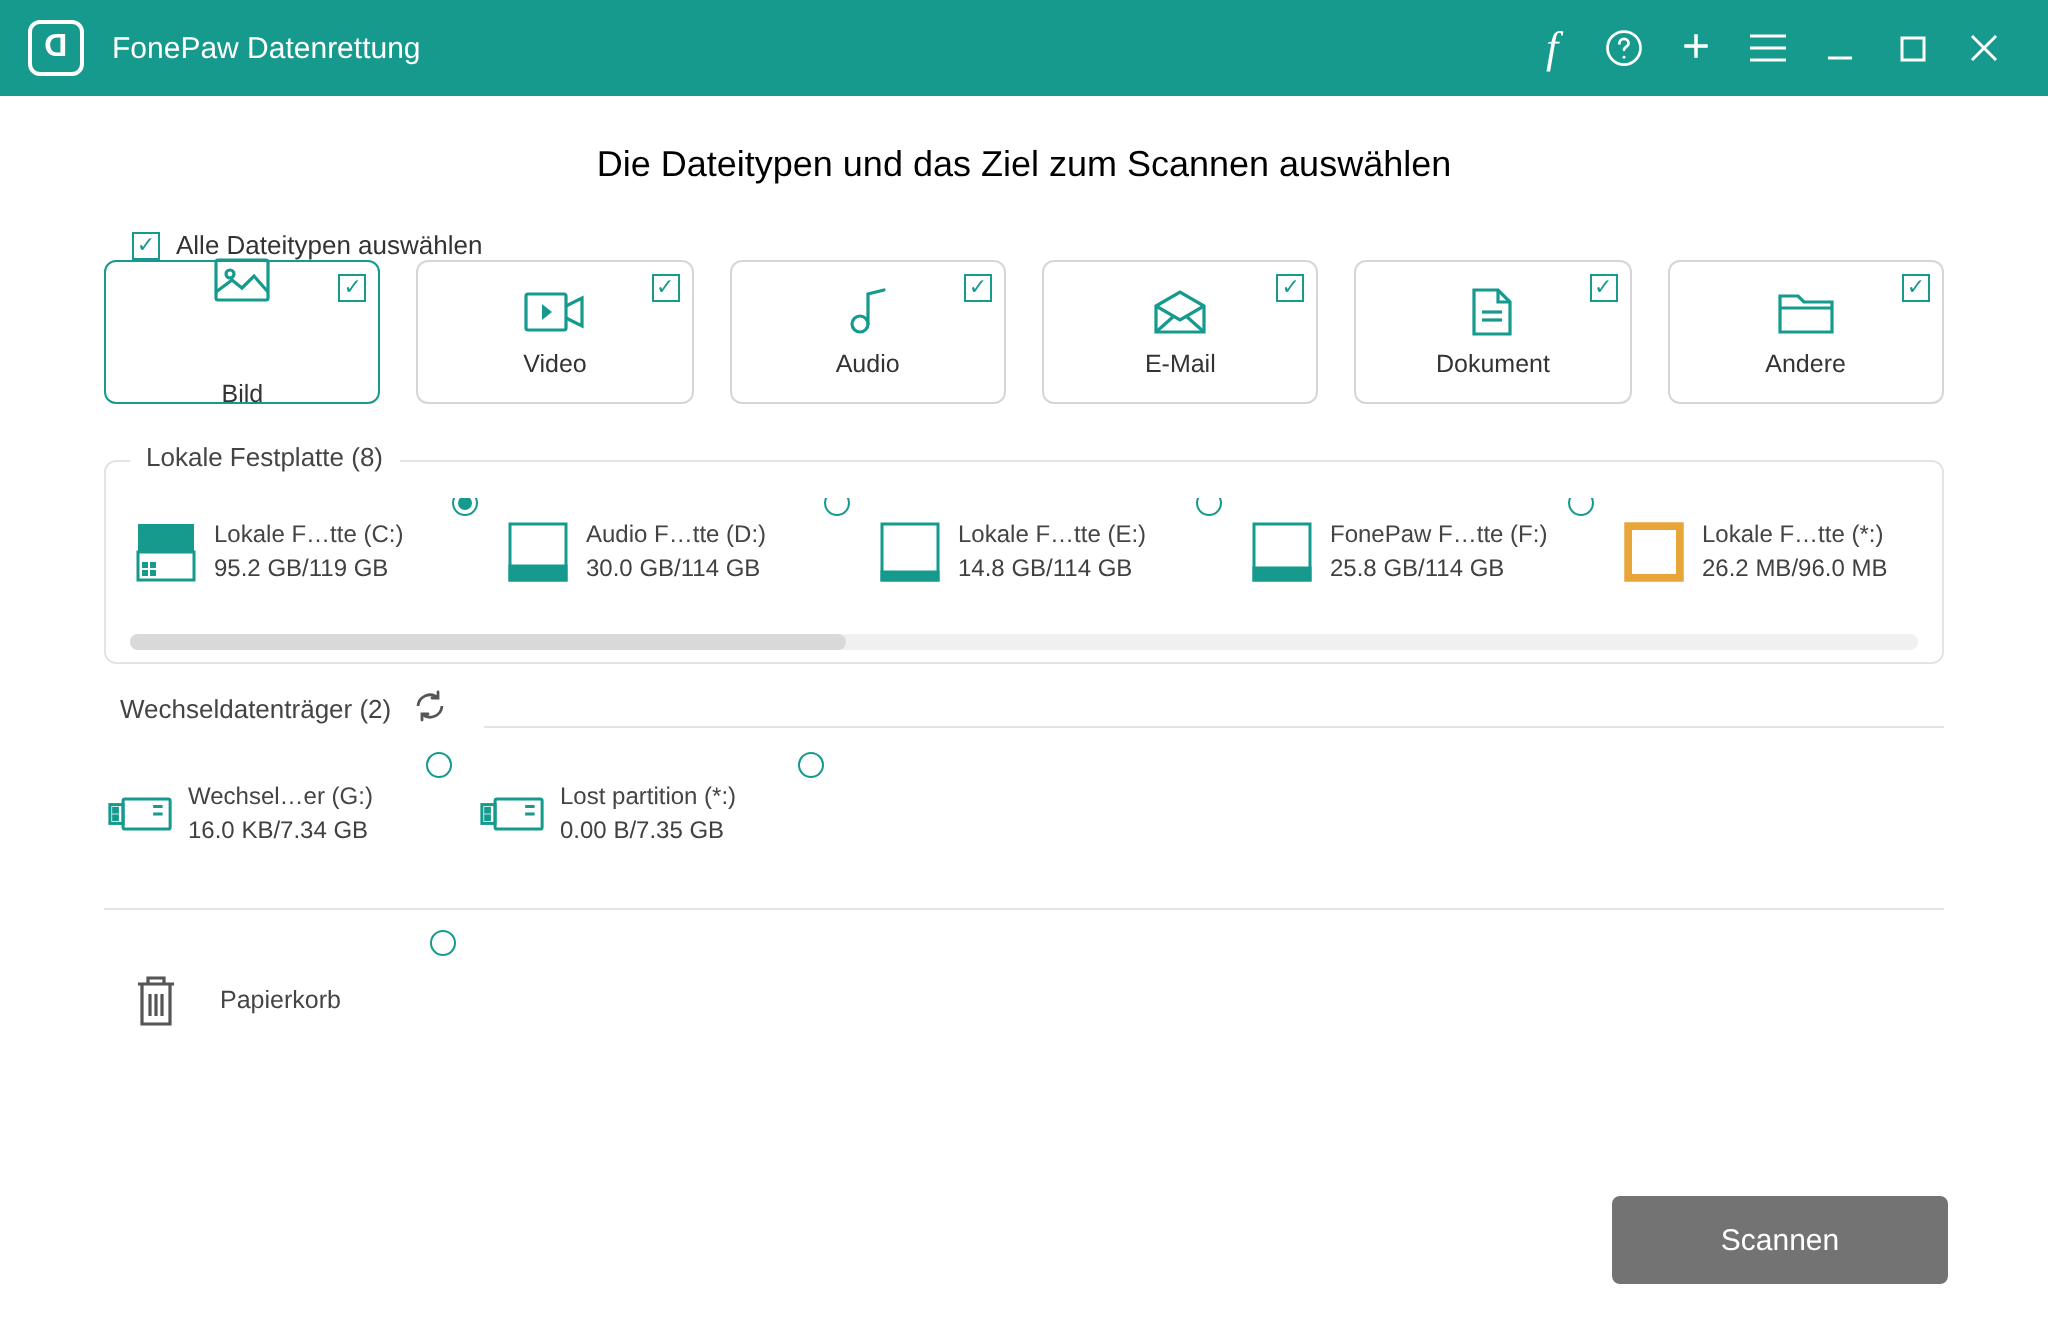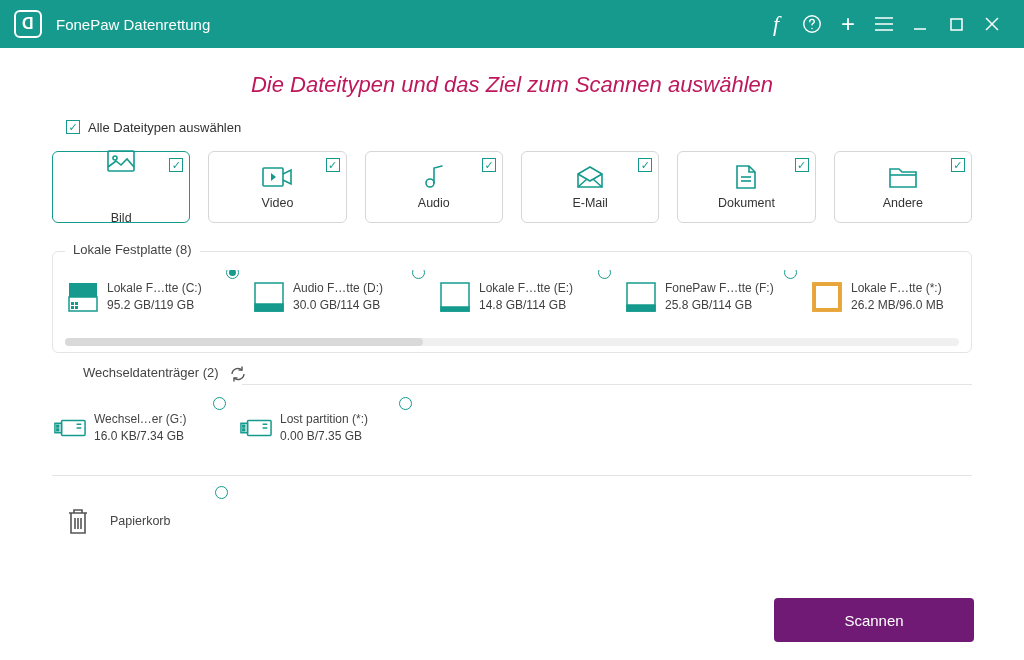--- a/index.html
+++ b/index.html
@@ -4,50 +4,50 @@
 <style>
   * { box-sizing: border-box; margin: 0; padding: 0; font-family: -apple-system, BlinkMacSystemFont, "Segoe UI", Arial, sans-serif; }
   body { background: #fff; width: 1024px; height: 660px; overflow: hidden; }
   .titlebar { background: #159a8d; height: 48px; display: flex; align-items: center; padding: 0 14px; color: #fff; }
   .titlebar .logo { width: 28px; height: 28px; border: 2px solid #fff; border-radius: 6px; display:flex; align-items:center; justify-content:center; margin-right: 14px;}
   .titlebar .logo span{ font-weight:700; font-size:16px; transform: scaleX(-1); display:inline-block;}
   .titlebar .title { font-size: 15px; }
   .titlebar .spacer { flex: 1; }
   .tb-icon { width: 36px; height: 48px; display:flex; align-items:center; justify-content:center; font-size: 20px; font-family: Arial, sans-serif; cursor:pointer; font-weight: 300; }
   .content { padding: 24px 52px 0 52px; }
-  h1 { text-align:center; font-size: 22px; font-weight: 500; color:#be185d; margin-bottom: 22px; font-style: italic; }
-  .select-all { display:flex; align-items:flex-start; gap:8px; color:#333; font-size:13px; margin-bottom: 16px; padding-left: 14px; }
+  h1 { text-align:center; font-size: 18px; font-weight: 500; color:#000000; margin-bottom: 22px; }
+  .select-all { display:flex; align-items:flex-end; gap:8px; color:#333; font-size:13px; padding-left: 14px; }
   .chk { width:14px; height:14px; border:1.5px solid #159a8d; display:flex; align-items:center; justify-content:center; }
   .chk.checked::after { content:"✓"; color:#159a8d; font-size:11px; line-height:1; }
 
   .type-row { display:flex; gap: 18px; margin-bottom: 28px; }
   .type-card { flex:1; border:1px solid #d6d6d6; border-radius:6px; height: 72px; position:relative; display:flex; flex-direction:column; align-items:center; justify-content:center; gap:6px; cursor:pointer; }
   .type-card:first-child { border-color:#159a8d;gap:39px; }
   .type-card .chk { position:absolute; top:6px; right:6px; }
   .type-card .ico { color:#159a8d; height:26px; display:flex; align-items:center; justify-content:center; }
   .type-card .lbl { font-size:12.5px; color:#333; }
 
   .section { border:1px solid #e4e4e4; border-radius:6px; margin-bottom: 22px; position: relative; padding: 18px 12px 6px 12px; }
-  .section .legend { position:absolute; top:-10px; left:12px; background:#fff; padding:0 8px; font-size:13px; color:#444; display:flex; align-items:flex-start; gap:10px; }
+  .section .legend { position:absolute; top:-10px; left:12px; background:#fff; padding:0 8px; font-size:13px; color:#444; display:flex; align-items:flex-end; gap:10px; }
   .refresh-ico { width:18px; height:18px; display:inline-flex; align-items:center; justify-content:center; }
 
   .drive-row { display:flex; gap: 8px; overflow:hidden; }
   .drive { flex: 0 0 178px; height: 54px; display:flex; align-items:center; gap:8px; position:relative; padding: 2px 2px; cursor:pointer; }
   .drive .radio { position:absolute; top:-4px; right:4px; width:13px; height:13px; border:1.5px solid #159a8d; border-radius:50%; background:#fff; }
   .drive.selected .radio::after { content:""; position:absolute; inset:2px; background:#159a8d; border-radius:50%; }
   .drive-icon { width:32px; height:32px; display:flex; align-items:center; justify-content:center; }
   .drive-text { font-size:12px; color:#444; line-height:1.4; }
   .drive-text .sub { color:#404040; }
   .scroll-track { height:8px; background:#f0f0f0; border-radius:4px; margin-top: 14px; position:relative; }
   .scroll-thumb { position:absolute; left:0; top:0; bottom:0; width:40%; background:#d9d9d9; border-radius:4px; }
 
   .recycle { display:flex; align-items:center; gap:20px; position:relative; padding-left:14px; margin-top: 4px; height:54px; width: 180px; }
   .recycle .radio { position:absolute; top:-8px; right: 4px; width:13px; height:13px; border:1.5px solid #159a8d; border-radius:50%; }
 
-  .scan-btn { position:absolute; right:50px; bottom:18px; width:200px; height:44px; background:#701a75; color:#fff; border:none; border-radius:4px; font-size:15px; cursor:pointer; }
+  .scan-btn { position:absolute; right:50px; bottom:18px; width:168px; height:44px; background:#737373; color:#fff; border:none; border-radius:4px; font-size:15px; cursor:pointer; }
   svg { display:block; }
 </style>
 </head>
 <body>
 
 <div class="titlebar">
   <div class="logo">
       <span>D</span>
     </div>
   <div class="title">FonePaw Datenrettung</div>
@@ -241,21 +241,21 @@
           <div class="sub">26.2 MB/96.0 MB</div>
         </div>
       </div>
     </div>
     <div class="scroll-track">
         <div class="scroll-thumb"></div>
       </div>
   </div>
 
   <div class="section" style="border:none; padding-left:0; padding-right:0;">
-    <div class="legend" style="left:0;margin-left:23px;">
+    <div class="legend" style="left:0;">
       <span>Wechseldatenträger (2)</span>
       <span class="refresh-ico">
         <svg width="16" height="16" viewBox="0 0 16 16" fill="none" stroke="#555" stroke-width="1.4">
             <path d="M2 8 a6 6 0 0 1 10 -4 M14 8 a6 6 0 0 1 -10 4"></path>
             <path d="M12 1 L12 4 L9 4 M4 15 L4 12 L7 12" stroke-linecap="round"></path>
           </svg>
       </span>
     </div>
     <div style="position:absolute; left:190px; right:0; top:9px; height:1px; background:#e4e4e4;"></div>
     <div class="drive-row" style="padding-top:8px;">

